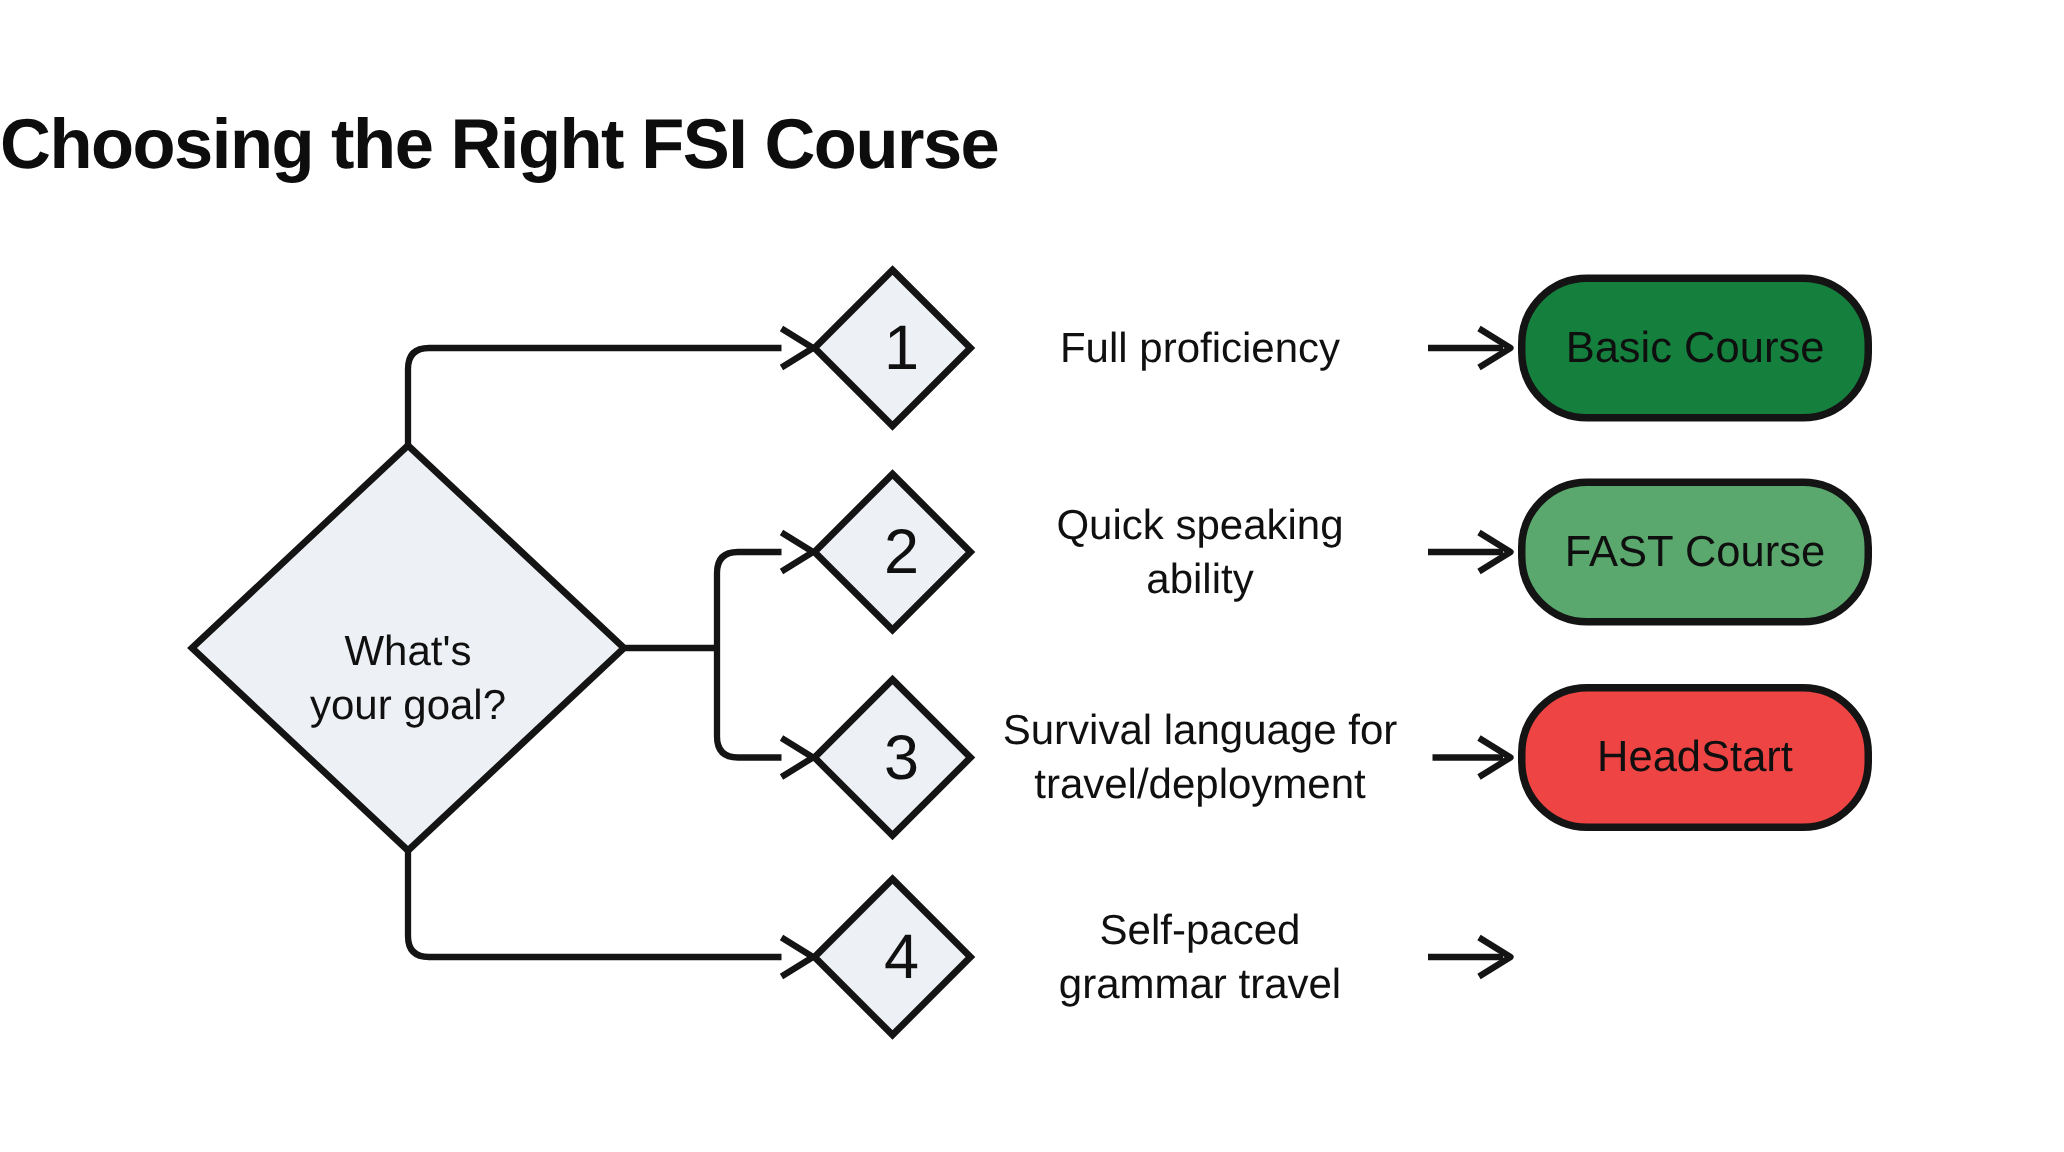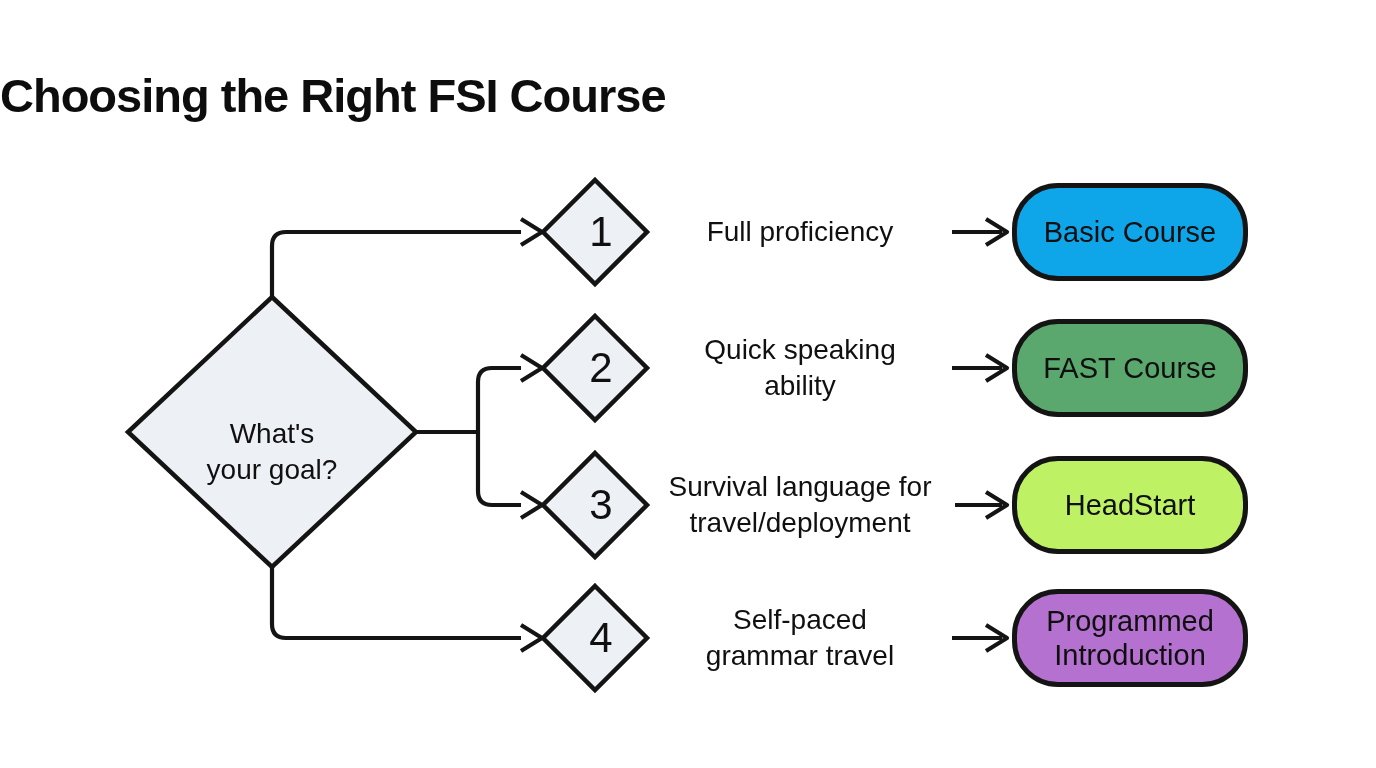--- a/index.html
+++ b/index.html
@@ -146,19 +146,17 @@
   <div class="abs-text step-number num4">4</div>
 
   <div class="abs-text goal-label goal1">Full proficiency</div>
   <div class="abs-text goal-label goal2">Quick speaking
 ability</div>
   <div class="abs-text goal-label goal3">Survival language for
 travel/deployment</div>
   <div class="abs-text goal-label goal4">Self-paced
 grammar travel</div>
 
-  <div class="pill pill1" style="background: #0ea5e9;">Basic Course</div>
+  <div class="pill pill1" style="background: #15803d;">Basic Course</div>
   <div class="pill pill2" style="background: rgb(90, 168, 109);">FAST Course</div>
-  <div class="pill pill3" style="background: #bef264;">HeadStart</div>
-  <div class="pill pill4" style="background: rgb(181, 113, 207);">Programmed
-Introduction</div>
+  <div class="pill pill3" style="background: #ef4444;">HeadStart</div>
 
 </div>
 
 </body></html>

